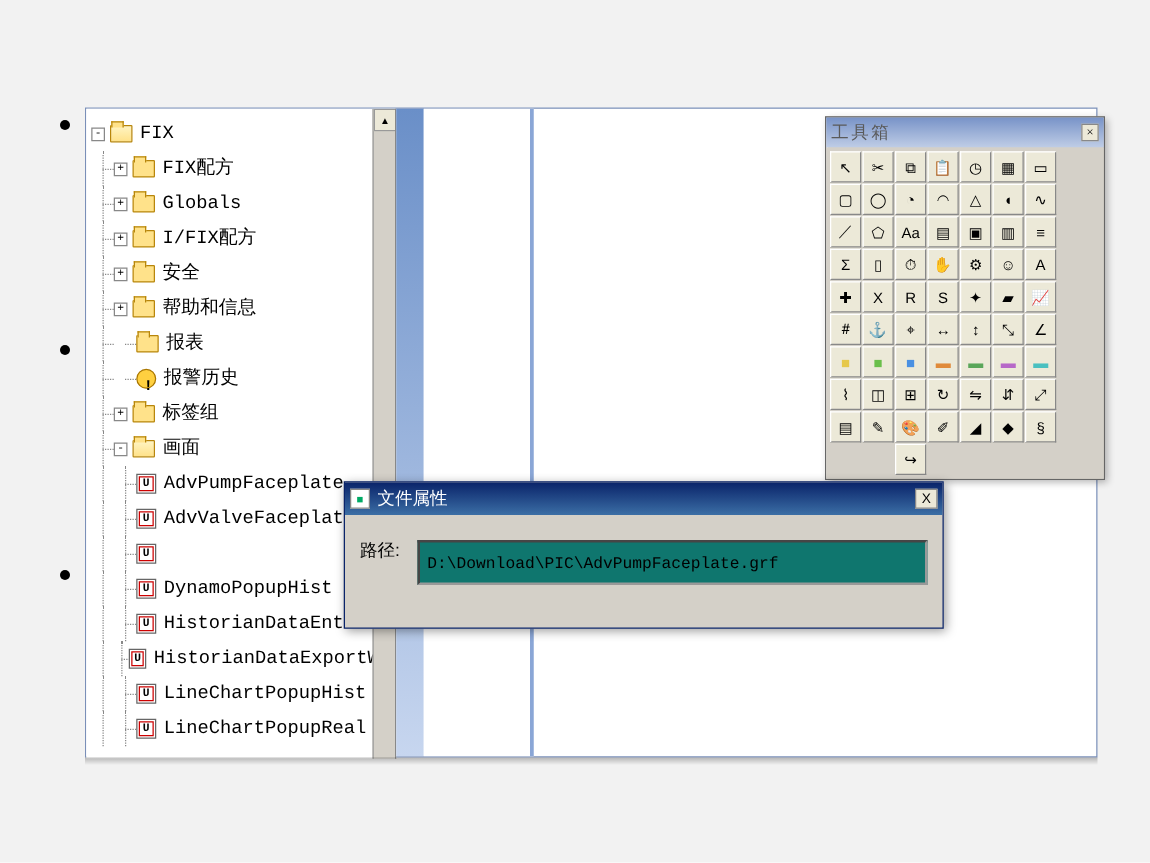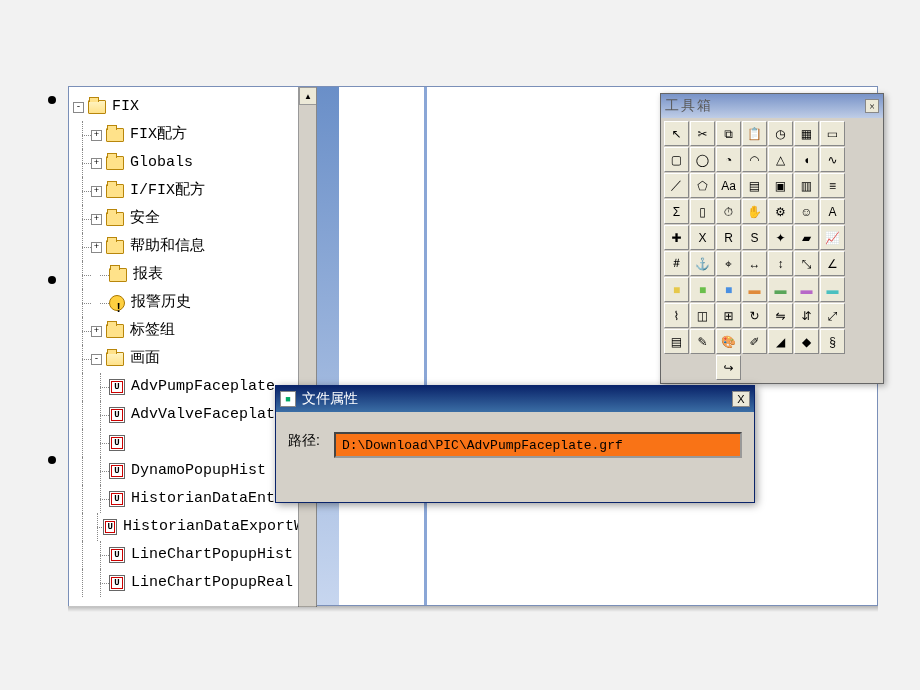--- a/index.html
+++ b/index.html
@@ -40,21 +40,21 @@
 .toolbox-grid { display: grid; grid-template-columns: repeat(7, 25px); gap: 1px; padding: 3px; background:#d4d0c8; }
 .tool { width: 25px; height: 25px; background: #ece9d8; border:1px solid #fff; border-right-color:#888; border-bottom-color:#888; display:flex; align-items:center; justify-content:center; font-size:12px; cursor:pointer; }
 
 
 .dialog { position: absolute; left: 275px; top: 385px; width: 480px; height: 118px; background: #d4d0c8; border: 1px solid #0a246a; box-shadow: 2px 2px 8px rgba(0,0,0,.4); }
 .dlg-title { height: 26px; background: linear-gradient(#0a246a,#3b6ea5); color:#fff; display:flex; align-items:center; padding: 0 4px; font-size: 14px; }
 .dlg-title-icon { width:16px; height:16px; background:#fff; border:1px solid #888; margin-right:6px; display:inline-flex; align-items:center; justify-content:center; font-size:9px; color:#0a6; }
 .dlg-close { margin-left:auto; width:18px; height:16px; background:#ece9d8; border:1px solid #888; display:flex; align-items:center; justify-content:center; color:#000; font-size:11px; cursor:pointer; }
 .dlg-body { padding: 20px 12px; display:flex; align-items:flex-start; gap: 14px; }
 .dlg-label { font-size: 14px; }
-.dlg-input { flex:1; height: 26px; background:#f97316; border:2px inset #999; padding: 2px 6px; font-size: 13px; font-family: "Courier New", monospace; }
+.dlg-input { flex:1; height: 36px; background:#0f766e; border:2px inset #999; padding: 2px 6px; font-size: 13px; font-family: "Courier New", monospace; }
 
 .shadow-bottom { position:absolute; left:68px; top:606px; width:810px; height:6px; background: linear-gradient(rgba(0,0,0,.25),transparent); }
 </style>
 </head>
 <body>
 
 <div class="outer-bullets">
   <div class="bullet"></div>
   <div class="bullet"></div>
   <div class="bullet"></div>

